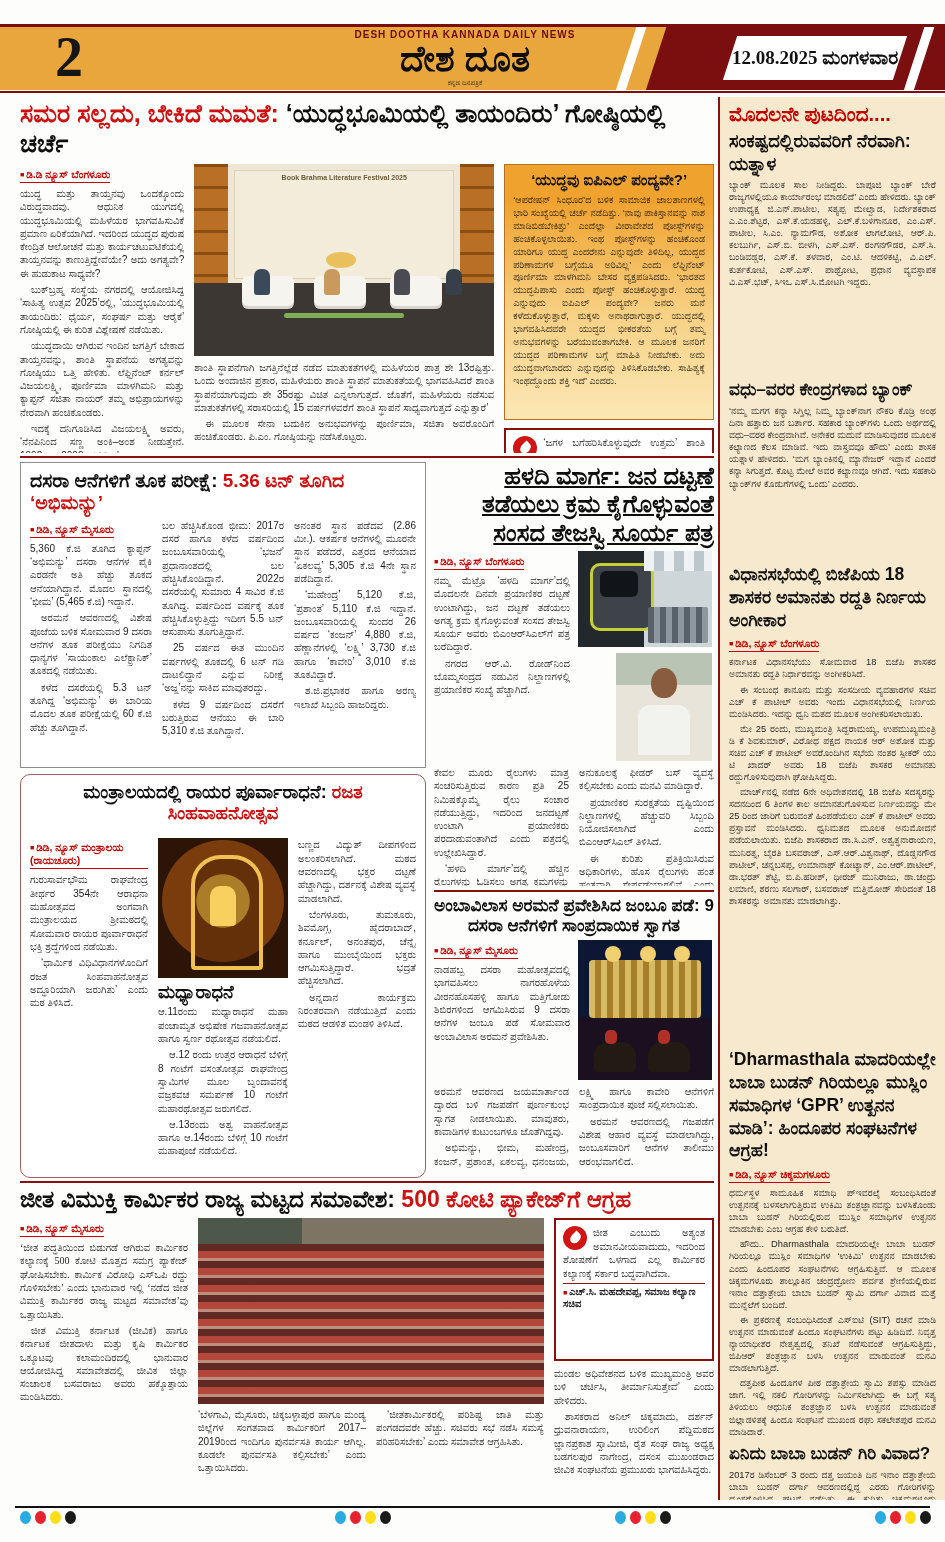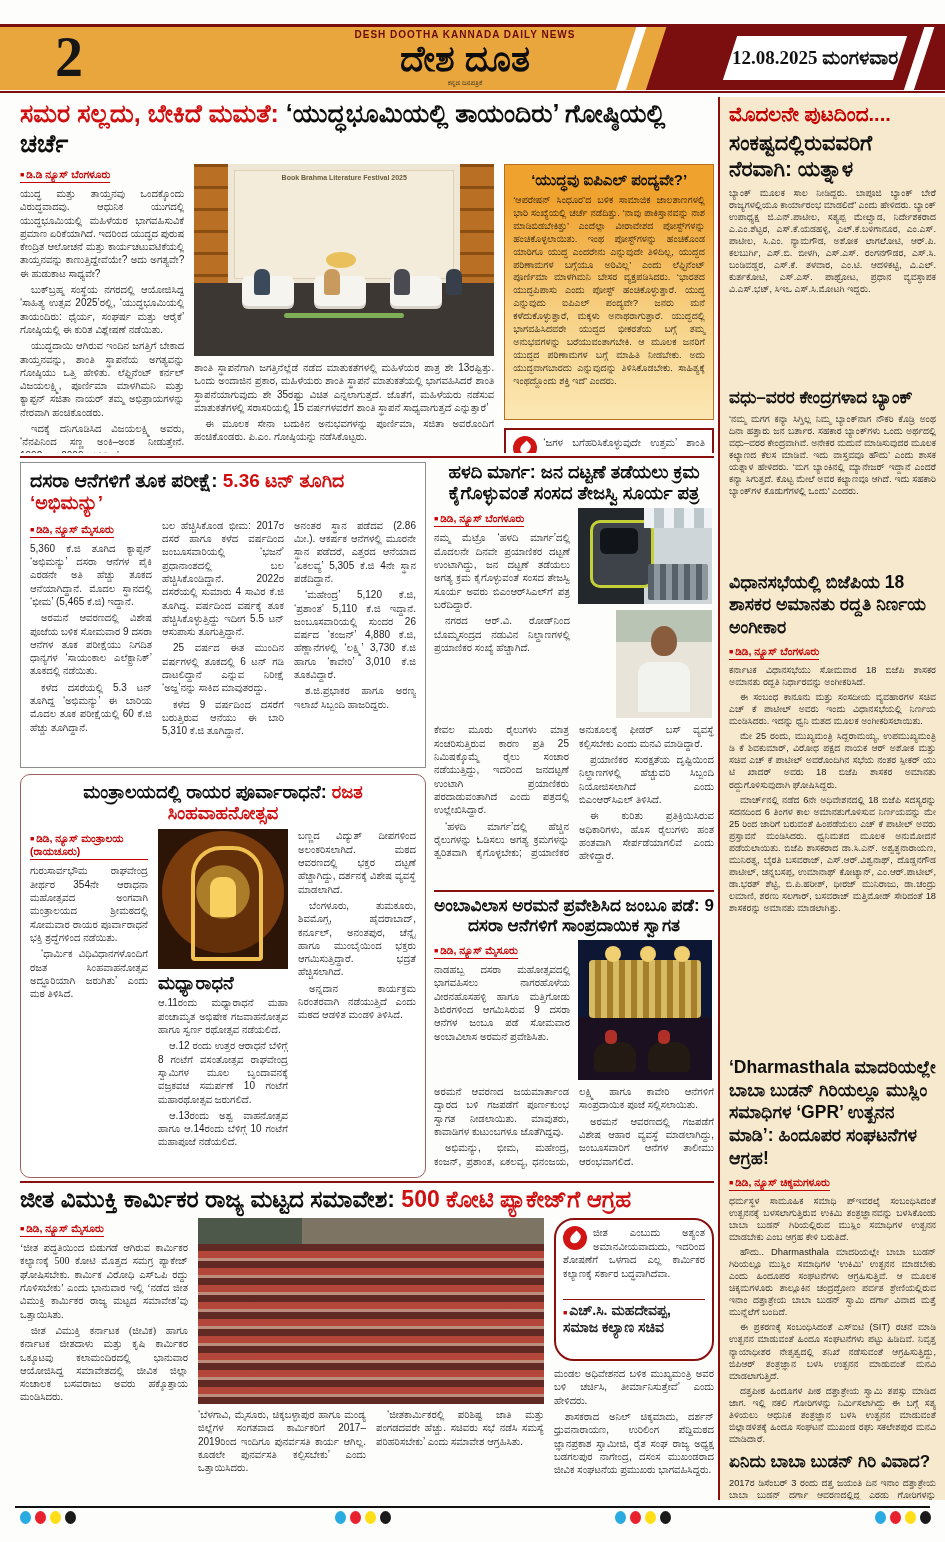--- a/index.html
+++ b/index.html
@@ -72,35 +72,35 @@
   .p-aud{background:linear-gradient(180deg,#6e6458 0 14%,#8a3b33 14% 100%);}
   .aud-rows{position:absolute;left:0;right:0;top:14%;bottom:0;
             background:repeating-linear-gradient(180deg,rgba(20,8,8,.35) 0 7px,rgba(214,80,64,.55) 7px 14px,rgba(238,224,200,.5) 14px 17px);}
   .aud-stage{position:absolute;left:0;top:0;width:100%;height:14%;background:linear-gradient(90deg,#4d584a 0 30%,#7e7463 30% 100%);}
   
   .qbox{background:#fff;border:2px solid #8a1010;padding:6px 7px 5px;position:relative;}
   .drop{width:24px;height:24px;background:#d11414;border-radius:50%;float:left;margin:0 6px 2px 0;position:relative;}
   .drop::after{content:"";position:absolute;left:8px;top:6px;width:9px;height:12px;background:#fff;
                border-radius:0 50% 50% 50%;transform:rotate(45deg);}
   .qtext{font-size:10px;line-height:1.35;color:#222;text-align:justify;}
-  .qattr{font-weight:bold;font-size:14px;color:#222;margin-top:19px;border-top:1px solid #8a1010;padding-top:2px;}
+  .qattr{font-weight:bold;font-size:10px;color:#222;margin-top:3px;border-top:1px solid #8a1010;padding-top:2px;}
   .qattr::before{content:"■ ";color:#c40000;font-size:7px;}
   
   .obox{background:linear-gradient(180deg,#f0a22e 0 14%,#f7d287 60%,#fbe7b4 100%);border:1px solid #b86f1f;padding:6px 8px;}
   .obox-title{text-align:center;font-weight:bold;font-size:15px;color:#111;margin-bottom:5px;}
   .obox-body{font-size:9.5px;line-height:1.36;text-align:justify;color:#201a10;}
   
   .boxart{border:1px solid #8d8d8d;background:#fff;padding:7px 9px;box-sizing:border-box;}
   .boxart.round{border:1.5px solid #a06060;border-radius:10px;}
   .cols{display:flex;gap:10px;}
   
   .rail{position:absolute;left:718px;top:97px;width:227px;height:1403px;background:#f7e9cd;
         box-sizing:border-box;padding:4px 9px;overflow:hidden;border-left:2px solid #8a1010;}
   .rail-label{color:#c40000;font-weight:bold;font-size:20px;margin:2px 0 4px;}
-  .rail-h1{font-weight:bold;font-size:21px;line-height:1.25;color:#111;margin:2px 0 4px;}
+  .rail-h1{font-weight:bold;font-size:18px;line-height:1.25;color:#111;margin:2px 0 4px;}
   .rail-h2{font-weight:bold;font-size:17px;line-height:1.3;color:#111;margin:8px 0 4px;}
   .rail-hl{font-weight:bold;font-size:17.5px;line-height:1.3;color:#111;margin:10px 0 2px;}
   .rail .nb{font-size:9.3px;line-height:1.3;}
   
   .regline{position:absolute;left:15px;top:1506px;width:915px;height:2px;background:#111;}
   .dots{position:absolute;top:1511px;display:flex;gap:4px;}
   .dot{width:11px;height:13px;border-radius:50%;}
 </style>
 </head>
 <body>
@@ -195,21 +195,21 @@
     </div>
     <div class="nb" style="width:124px;height:246px;">
       <p class="nip">ಅನಂತರ ಸ್ಥಾನ ಪಡೆದವ (2.86 ಮೀ.). ಆಕರ್ಷಕ ಆನೆಗಳಲ್ಲಿ ಮೂರನೇ ಸ್ಥಾನ ಪಡೆದರೆ, ಎತ್ತರದ ಆನೆಯಾದ ‘ಏಕಲವ್ಯ’ 5,305 ಕೆ.ಜಿ 4ನೇ ಸ್ಥಾನ ಪಡೆದಿದ್ದಾನೆ.</p>
       <p>‘ಮಹೇಂದ್ರ’ 5,120 ಕೆ.ಜಿ, ‘ಪ್ರಶಾಂತ’ 5,110 ಕೆ.ಜಿ ಇದ್ದಾನೆ. ಜಂಬೂಸವಾರಿಯಲ್ಲಿ ಸುಂದರ 26 ವರ್ಷದ ‘ಕಂಜನ್’ 4,880 ಕೆ.ಜಿ, ಹೆಣ್ಣಾನೆಗಳಲ್ಲಿ ‘ಲಕ್ಷ್ಮಿ’ 3,730 ಕೆ.ಜಿ ಹಾಗೂ ‘ಕಾವೇರಿ’ 3,010 ಕೆ.ಜಿ ತೂಕವಿದ್ದಾರೆ.</p>
       <p>ಶ.ಜಿ.ಪ್ರಭಾಕರ ಹಾಗೂ ಅರಣ್ಯ ಇಲಾಖೆ ಸಿಬ್ಬಂದಿ ಹಾಜರಿದ್ದರು.</p>
     </div>
   </div>
 </div>
 
 <div class="abs" style="left:434px;top:462px;width:280px;height:424px;overflow:hidden;">
-  <div class="hl" style="font-size:18px;text-align:center;">ಹಳದಿ ಮಾರ್ಗ: ಜನ ದಟ್ಟಣೆ ತಡೆಯಲು ಕ್ರಮ ಕೈಗೊಳ್ಳುವಂತೆ ಸಂಸದ ತೇಜಸ್ವಿ ಸೂರ್ಯ ಪತ್ರ</div>
+  <div class="hl" style="font-size:24px;text-align:right;text-decoration:underline;">ಹಳದಿ ಮಾರ್ಗ: ಜನ ದಟ್ಟಣೆ ತಡೆಯಲು ಕ್ರಮ ಕೈಗೊಳ್ಳುವಂತೆ ಸಂಸದ ತೇಜಸ್ವಿ ಸೂರ್ಯ ಪತ್ರ</div>
   <div style="display:flex;gap:8px;margin-top:4px;">
     <div style="width:136px;">
       <span class="byline">ಡಿಡಿ, ನ್ಯೂಸ್ ಬೆಂಗಳೂರು</span>
       <div class="nb" style="height:188px;">
         <p class="nip">ನಮ್ಮ ಮೆಟ್ರೊ ‘ಹಳದಿ ಮಾರ್ಗ’ದಲ್ಲಿ ಮೊದಲನೇ ದಿನವೇ ಪ್ರಯಾಣಿಕರ ದಟ್ಟಣೆ ಉಂಟಾಗಿದ್ದು, ಜನ ದಟ್ಟಣೆ ತಡೆಯಲು ಅಗತ್ಯ ಕ್ರಮ ಕೈಗೊಳ್ಳುವಂತೆ ಸಂಸದ ತೇಜಸ್ವಿ ಸೂರ್ಯ ಅವರು ಬಿಎಂಆರ್‌ಸಿಎಲ್‌ಗೆ ಪತ್ರ ಬರೆದಿದ್ದಾರೆ.</p>
         <p>ನಗರದ ಆರ್.ವಿ. ರೋಡ್‌ನಿಂದ ಬೊಮ್ಮಸಂದ್ರದ ನಡುವಿನ ನಿಲ್ದಾಣಗಳಲ್ಲಿ ಪ್ರಯಾಣಿಕರ ಸಂಖ್ಯೆ ಹೆಚ್ಚಾಗಿದೆ.</p>
       </div>
     </div>
     <div style="width:134px;">
       <div class="ph p-metro" style="width:134px;height:96px;">
@@ -230,21 +230,21 @@
     <p>ಪ್ರಯಾಣಿಕರ ಸುರಕ್ಷತೆಯ ದೃಷ್ಟಿಯಿಂದ ನಿಲ್ದಾಣಗಳಲ್ಲಿ ಹೆಚ್ಚುವರಿ ಸಿಬ್ಬಂದಿ ನಿಯೋಜಿಸಲಾಗಿದೆ ಎಂದು ಬಿಎಂಆರ್‌ಸಿಎಲ್ ತಿಳಿಸಿದೆ.</p>
     <p>ಈ ಕುರಿತು ಪ್ರತಿಕ್ರಿಯಿಸಿರುವ ಅಧಿಕಾರಿಗಳು, ಹೊಸ ರೈಲುಗಳು ಹಂತ ಹಂತವಾಗಿ ಸೇರ್ಪಡೆಯಾಗಲಿವೆ ಎಂದು ಹೇಳಿದ್ದಾರೆ.</p>
   </div>
 </div>
 <div class="rule" style="left:434px;top:890px;width:280px;"></div>
 
 <div class="abs boxart round" style="left:20px;top:774px;width:406px;height:404px;overflow:hidden;">
   <div class="hl" style="font-size:18px;text-align:center;">
     <span>ಮಂತ್ರಾಲಯದಲ್ಲಿ ರಾಯರ ಪೂರ್ವಾರಾಧನೆ: </span><span class="red">ರಜತ ಸಿಂಹವಾಹನೋತ್ಸವ</span>
   </div>
-  <div class="cols" style="margin-top:5px;">
+  <div class="cols" style="margin-top:14px;">
     <div style="width:122px;">
       <span class="byline">ಡಿಡಿ, ನ್ಯೂಸ್ ಮಂತ್ರಾಲಯ (ರಾಯಚೂರು)</span>
       <div class="nb" style="height:312px;">
         <p class="nip">ಗುರುಸಾರ್ವಭೌಮ ರಾಘವೇಂದ್ರ ತೀರ್ಥರ 354ನೇ ಆರಾಧನಾ ಮಹೋತ್ಸವದ ಅಂಗವಾಗಿ ಮಂತ್ರಾಲಯದ ಶ್ರೀಮಠದಲ್ಲಿ ಸೋಮವಾರ ರಾಯರ ಪೂರ್ವಾರಾಧನೆ ಭಕ್ತಿ ಶ್ರದ್ಧೆಗಳಿಂದ ನಡೆಯಿತು.</p>
         <p>‘ಧಾರ್ಮಿಕ ವಿಧಿವಿಧಾನಗಳೊಂದಿಗೆ ರಜತ ಸಿಂಹವಾಹನೋತ್ಸವ ಅದ್ಧೂರಿಯಾಗಿ ಜರುಗಿತು’ ಎಂದು ಮಠ ತಿಳಿಸಿದೆ.</p>
       </div>
     </div>
     <div style="width:130px;">
       <div class="ph p-temple" style="width:130px;height:140px;">
         <div class="t-arch"></div>
@@ -309,21 +309,21 @@
       <div class="ph p-aud" style="width:346px;height:186px;">
         <div class="aud-stage"></div>
           <div class="aud-rows"></div>
       </div>
       <div class="nb" style="column-count:2;column-gap:10px;height:88px;margin-top:4px;">
         <p class="nip">‘ಬೆಳಗಾವಿ, ಮೈಸೂರು, ಚಿಕ್ಕಬಳ್ಳಾಪುರ ಹಾಗೂ ಮಂಡ್ಯ ಜಿಲ್ಲೆಗಳ ಸಂಗತವಾದ ಕಾರ್ಮಿಕರಿಗೆ 2017–2019ರಿಂದ ಇಂದಿಗೂ ಪುನರ್ವಸತಿ ಕಾರ್ಯ ಆಗಿಲ್ಲ. ಕೂಡಲೇ ಪುನರ್ವಸತಿ ಕಲ್ಪಿಸಬೇಕು’ ಎಂದು ಒತ್ತಾಯಿಸಿದರು.</p>
         <p>‘ಜೀತಕಾರ್ಮಿಕರಲ್ಲಿ ಪರಿಶಿಷ್ಟ ಜಾತಿ ಮತ್ತು ಪಂಗಡದವರೇ ಹೆಚ್ಚು. ಸಚಿವರು ಸಭೆ ನಡೆಸಿ ಸಮಸ್ಯೆ ಪರಿಹರಿಸಬೇಕು’ ಎಂದು ಸಮಾವೇಶ ಆಗ್ರಹಿಸಿತು.</p>
       </div>
     </div>
     <div style="width:160px;">
-      <div class="qbox" style="height:128px;overflow:hidden;border-radius:20px;">
+      <div class="qbox" style="height:128px;overflow:hidden;">
         <span class="drop"></span>
         <div class="qtext">ಜೀತ ಎಂಬುದು ಅತ್ಯಂತ ಅಮಾನವೀಯವಾದುದು, ಇದರಿಂದ ಶೋಷಣೆಗೆ ಒಳಗಾದ ಎಲ್ಲ ಕಾರ್ಮಿಕರ ಕಲ್ಯಾಣಕ್ಕೆ ಸರ್ಕಾರ ಬದ್ಧವಾಗಿದೆವಾ.</div>
         <div class="qattr">ಎಚ್.ಸಿ. ಮಹದೇವಪ್ಪ, ಸಮಾಜ ಕಲ್ಯಾಣ ಸಚಿವ</div>
       </div>
       <div class="nb" style="height:140px;margin-top:6px;">
         <p class="nip">ಮಂಡಲ ಅಧಿವೇಶನದ ಬಳಿಕ ಮುಖ್ಯಮಂತ್ರಿ ಅವರ ಬಳಿ ಚರ್ಚಿಸಿ, ತೀರ್ಮಾನಿಸುತ್ತೇವೆ’ ಎಂದು ಹೇಳಿದರು.</p>
         <p>ಶಾಸಕರಾದ ಅನಿಲ್ ಚಿಕ್ಕಮಾದು, ದರ್ಶನ್ ಧ್ರುವನಾರಾಯಣ, ಉರಿಲಿಂಗ ಪೆದ್ದಿಮಠದ ಜ್ಞಾನಪ್ರಕಾಶ ಸ್ವಾಮೀಜಿ, ರೈತ ಸಂಘ ರಾಜ್ಯ ಅಧ್ಯಕ್ಷ ಬಡಗಲಪುರ ನಾಗೇಂದ್ರ, ದಸಂಸ ಮುಖಂಡರಾದ ಜೀವಿಕ ಸಂಘಟನೆಯ ಪ್ರಮುಖರು ಭಾಗವಹಿಸಿದ್ದರು.</p>
       </div>
     </div>
   </div>

